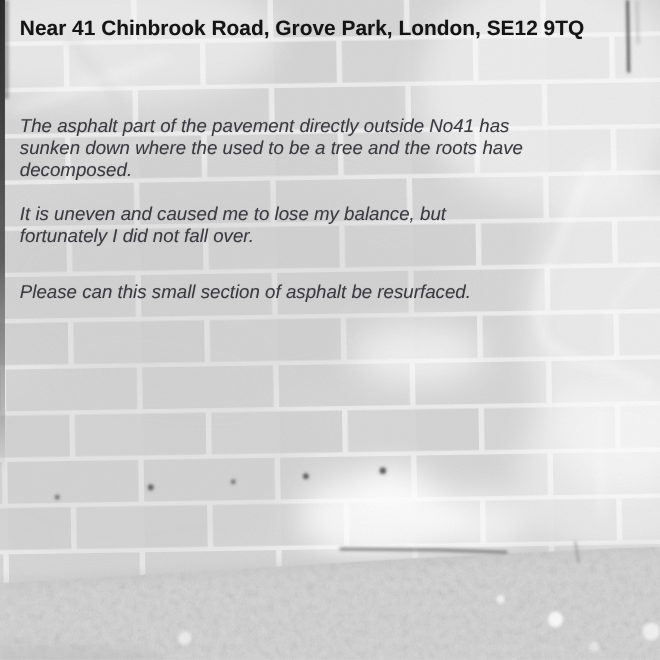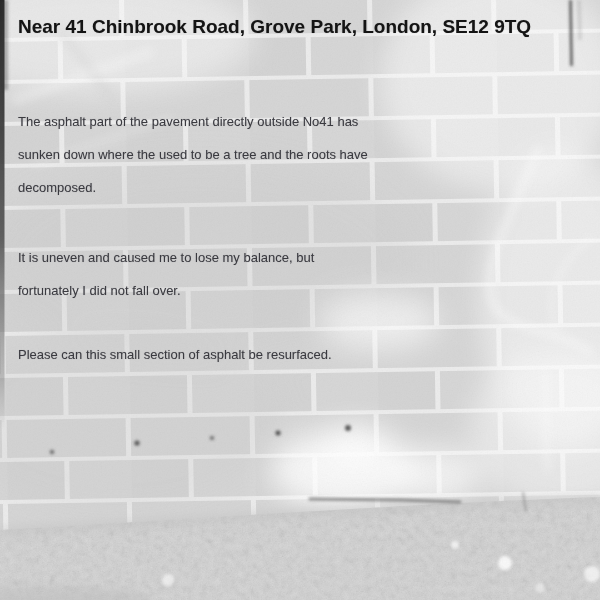--- a/index.html
+++ b/index.html
@@ -25,30 +25,31 @@
   .location-header {
     margin: 15px 0 0 0;
     font-size: 19px;
     line-height: 24px;
     font-weight: bold;
     color: var(--header-text, #141414);
     text-shadow: 0 0 1px rgba(20,20,20,0.25);
     white-space: pre-line;
   }
   .report-paragraph {
-    font-size: 13px;
-    line-height: 33px;
+    font-size: 17px;
+    line-height: 20px;
     font-weight: normal;
     color: var(--body-text, #3a3a40);
     text-shadow: 0 0 1px rgba(58,58,64,0.25);
     white-space: pre-line;
     margin: 0;
+    font-style: italic;
   }
   .report-paragraph.p1 { margin-top: 66px; }
-  .report-paragraph.p2 { margin-top: 37px; }
+  .report-paragraph.p2 { margin-top: 20px; }
   .report-paragraph.p3 { margin-top: 31px; }
 </style>
 </head>
 <body>
 
 <div class="stage">
 
   <svg class="photo-bg" width="600" height="600" viewBox="0 0 600 600" xmlns="http://www.w3.org/2000/svg" aria-hidden="true">
     <defs>
       <pattern id="bricks" width="124" height="84" patternUnits="userSpaceOnUse" patternTransform="rotate(-0.9)">

